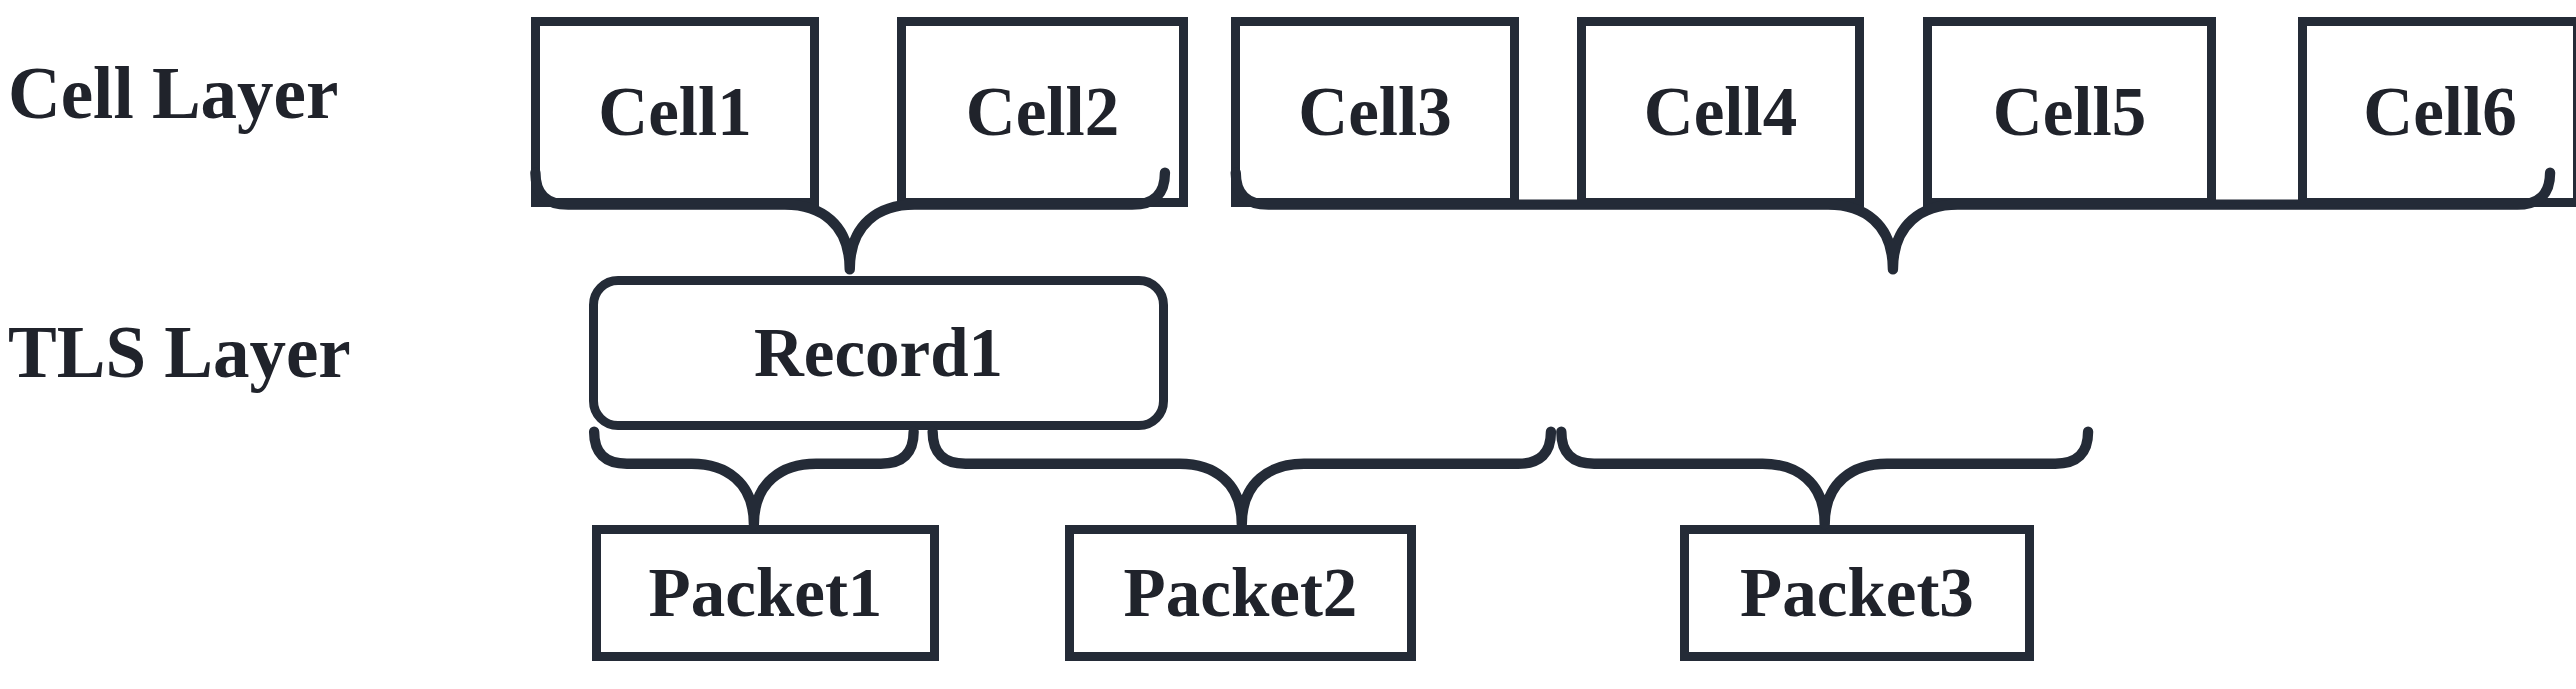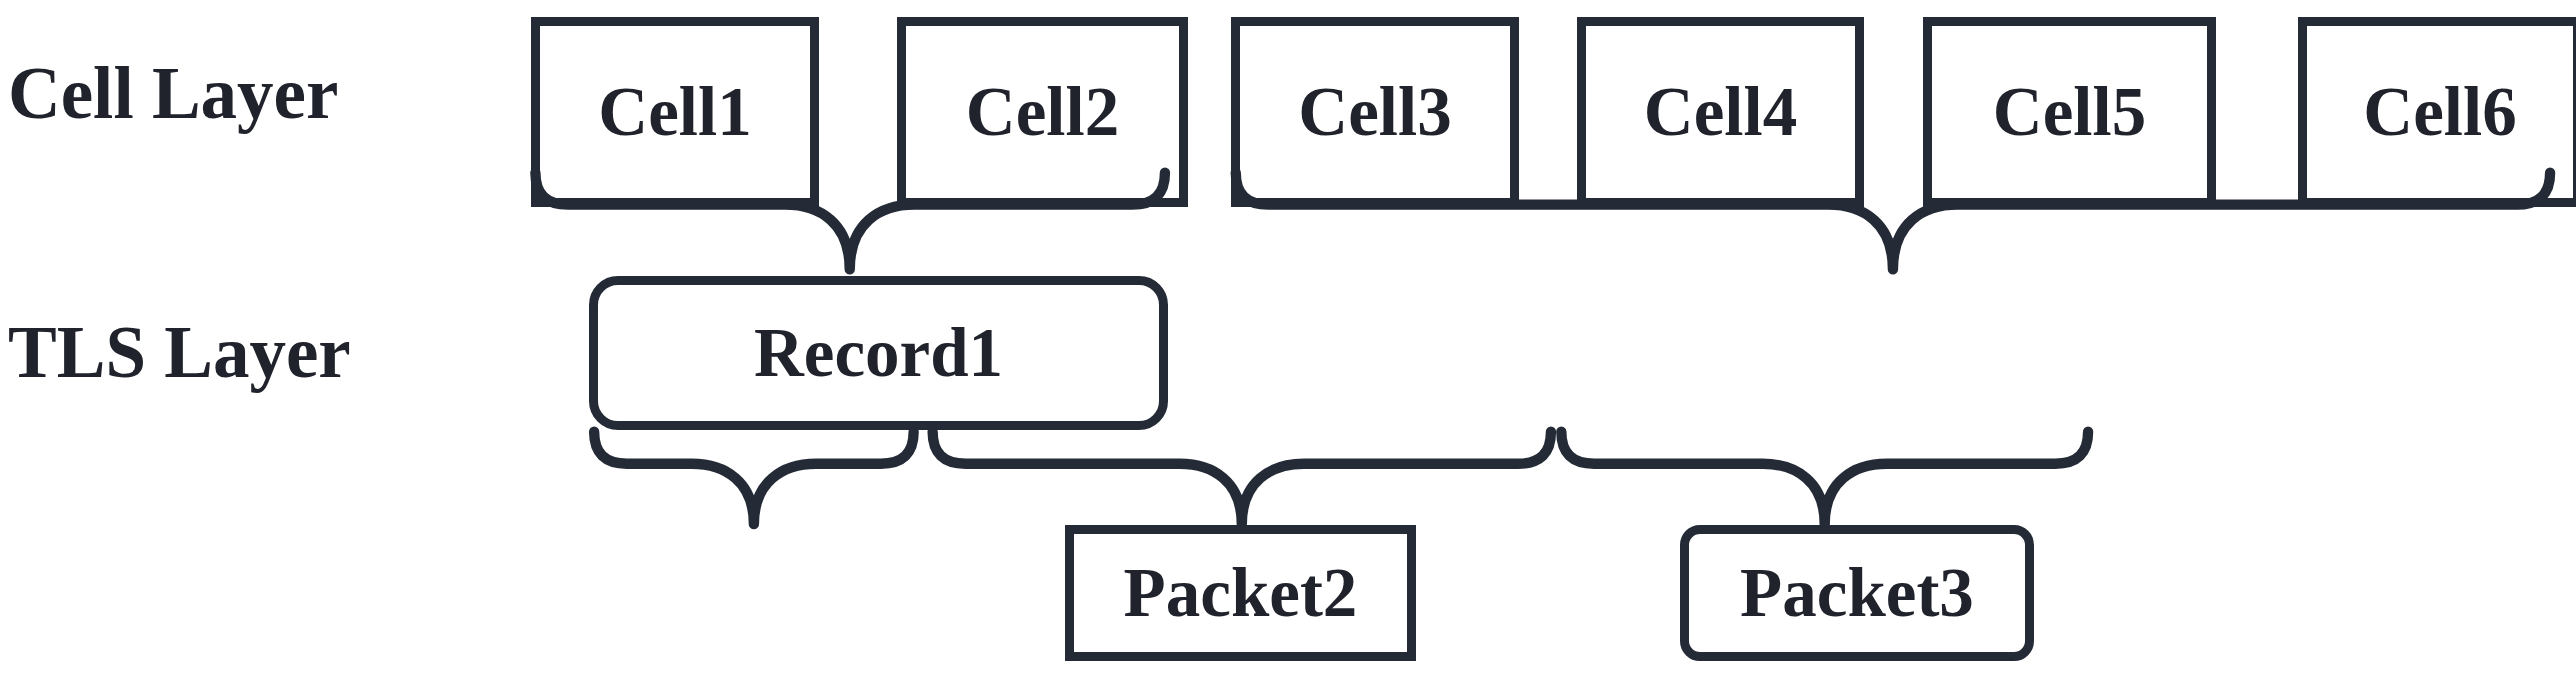--- a/index.html
+++ b/index.html
@@ -54,21 +54,21 @@
   .c3 { left: 1231px; width: 288px; }
   .c4 { left: 1577px; width: 287px; }
   .c5 { left: 1923px; width: 293px; }
   .c6 { left: 2270px; width: 284px; margin-left: 28px; }
 
   .r1 { left: 589px;  width: 579px; }
   .r2 { left: 1516px; width: 574px; }
 
   .p1 { left: 592px;  width: 347px; }
   .p2 { left: 1065px; width: 351px; text-align: center; }
-  .p3 { left: 1680px; width: 354px; border-radius: 20px; }
+  .p3 { left: 1680px; width: 354px; }
 
   .braces {
     position: absolute;
     left: 0; top: 0;
     width: 2576px;
     height: 690px;
     pointer-events: none;
   }
   .braces path {
     fill: none;
@@ -88,20 +88,21 @@
 
   <div class="box row-cell c1">Cell1</div>
   <div class="box row-cell c2">Cell2</div>
   <div class="box row-cell c3">Cell3</div>
   <div class="box row-cell c4">Cell4</div>
   <div class="box row-cell c5">Cell5</div>
   <div class="box row-cell c6">Cell6</div>
 
   <div class="box row-record r1">Record1</div>
 
+  <div class="box row-packet p1">Packet1</div>
   <div class="box row-packet p2">Packet2</div>
   <div class="box row-packet p3">Packet3</div>
 
   <svg class="braces" viewBox="0 0 2983 799" xmlns="http://www.w3.org/2000/svg">
 
     <path d="M 620,200 Q 620,237 658,237 L 909,237 C 950,237 984,259 984,312 C 984,259 1018,237 1059,237 L 1311,237 Q 1349,237 1349,200"></path>
 
     <path d="M 1431,200 Q 1431,237 1469,237 L 2117,237 C 2158,237 2192,259 2192,312 C 2192,259 2226,237 2267,237 L 2915,237 Q 2953,237 2953,200"></path>
 
     <path d="M 688,500 Q 688,537 726,537 L 801,537 C 840,537 873,558 873,607 C 873,558 906,537 945,537 L 1020,537 Q 1058,537 1058,500"></path>

